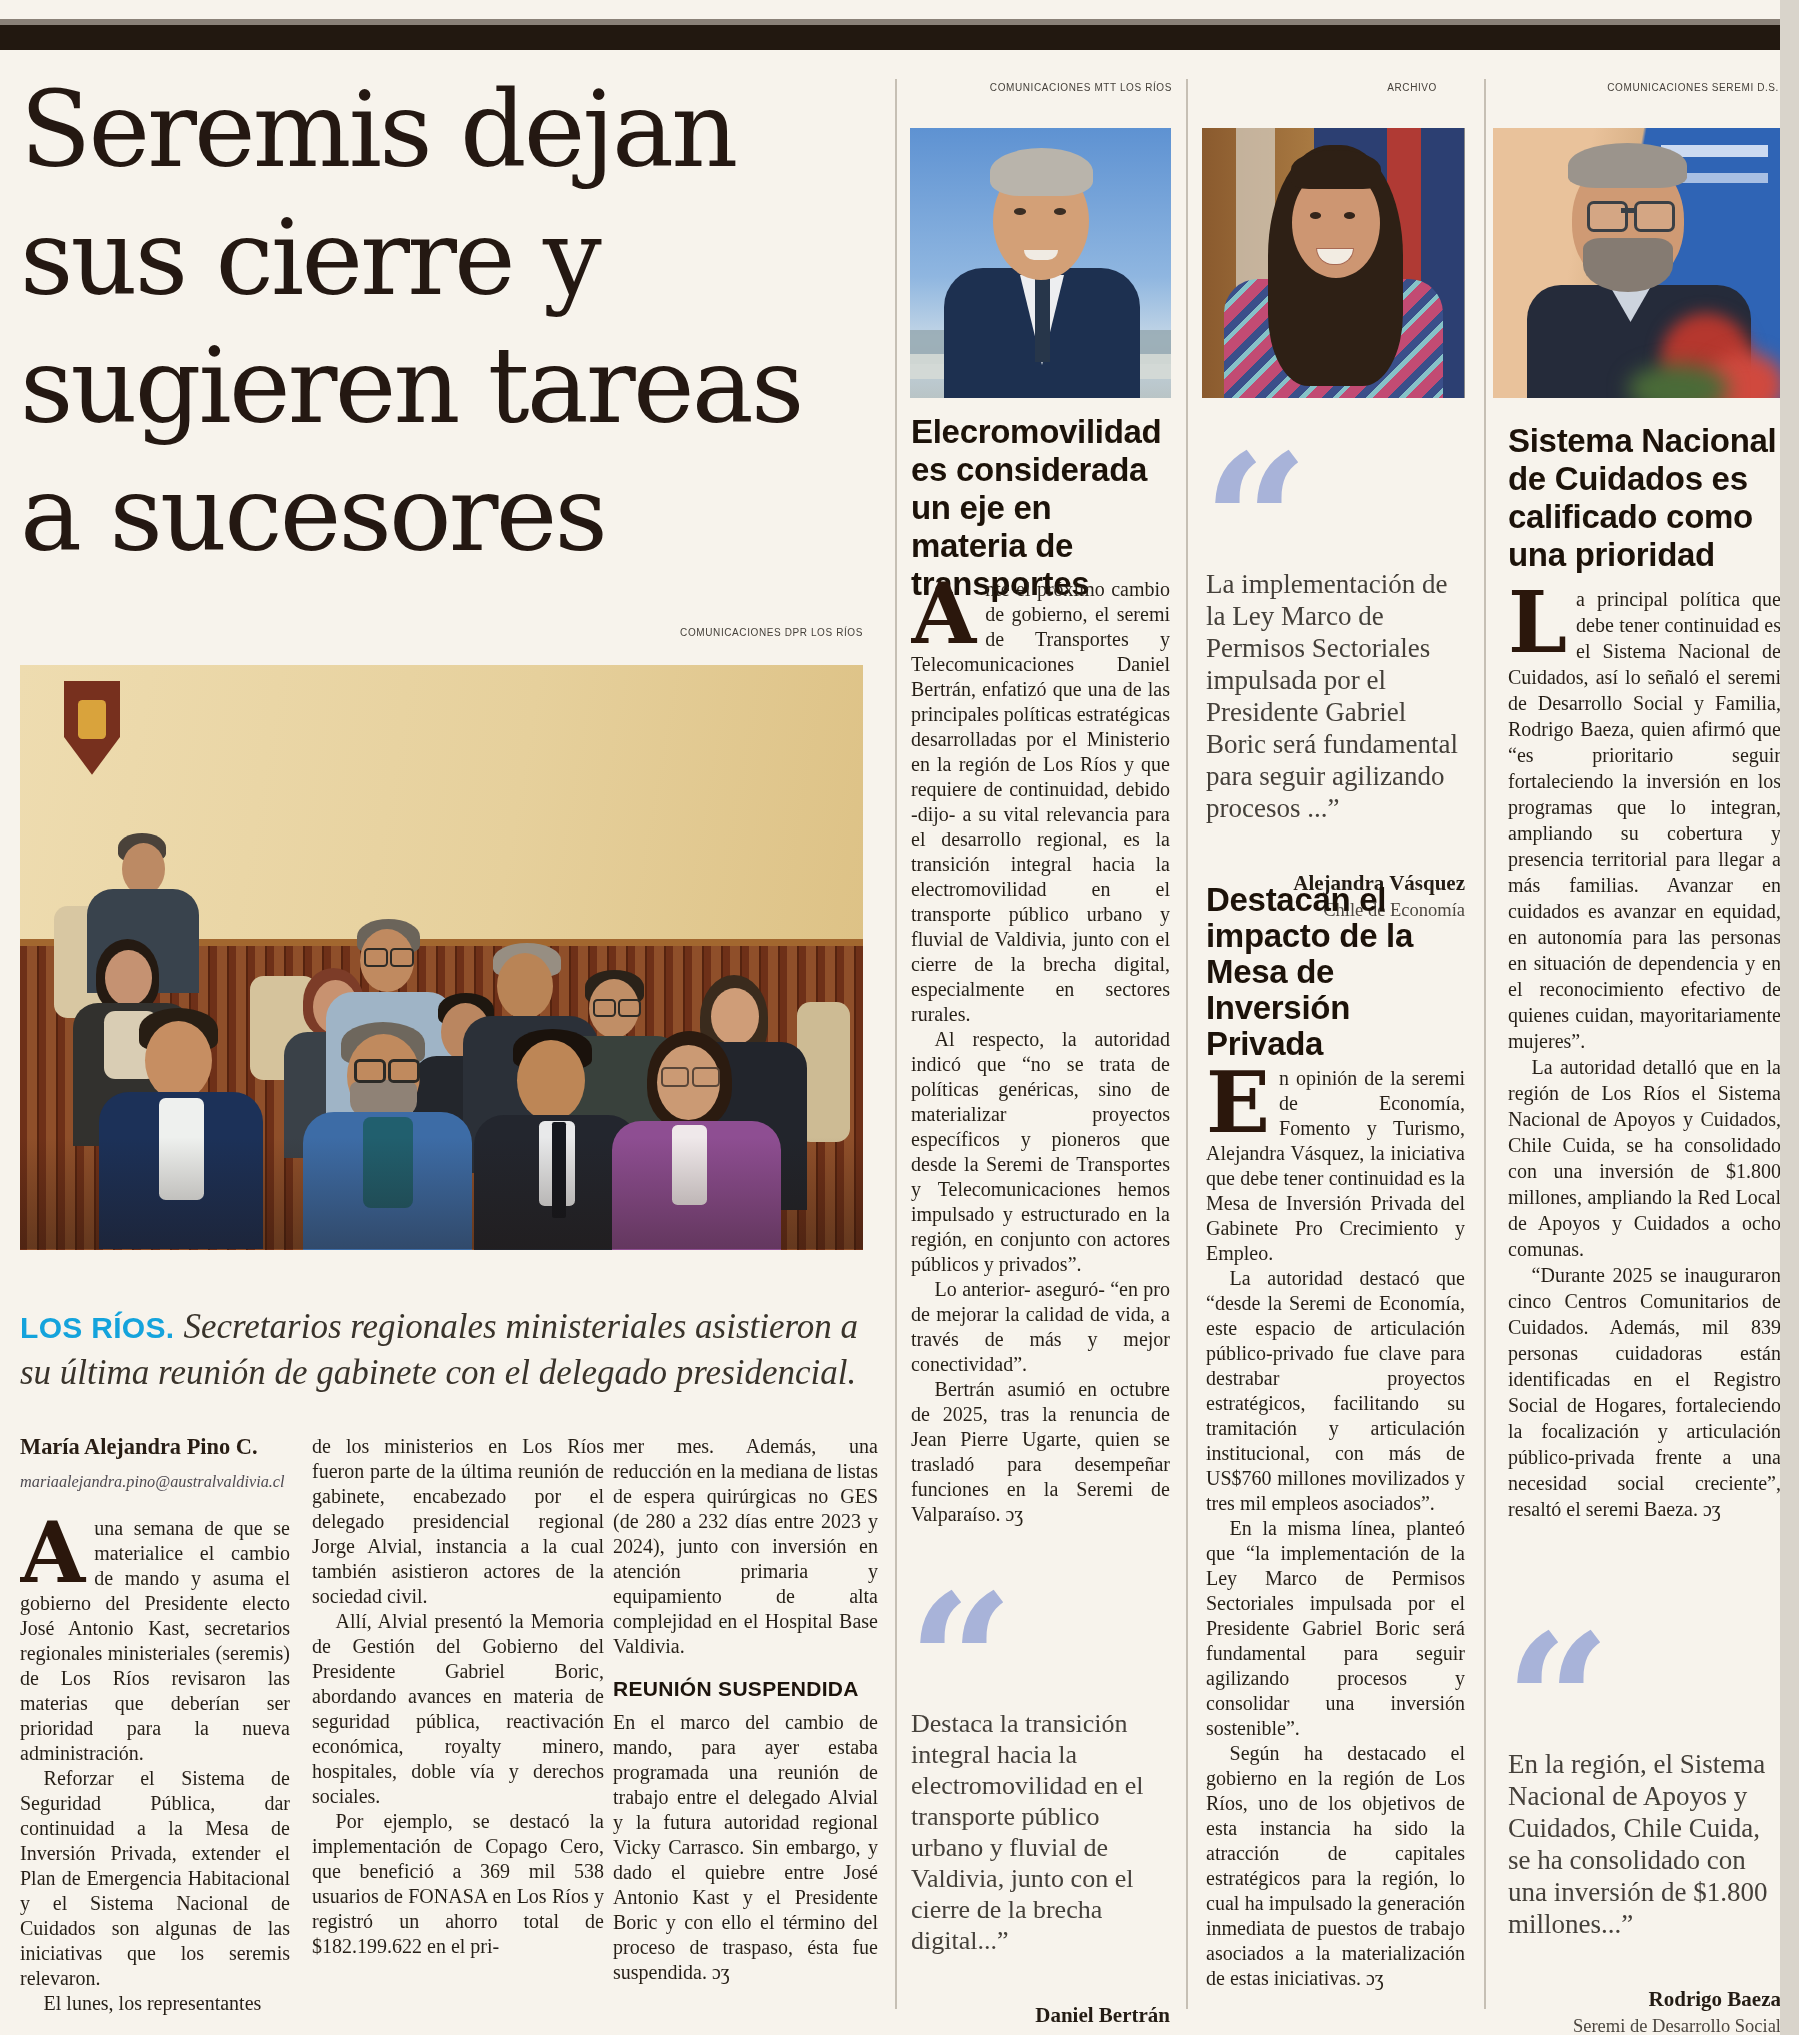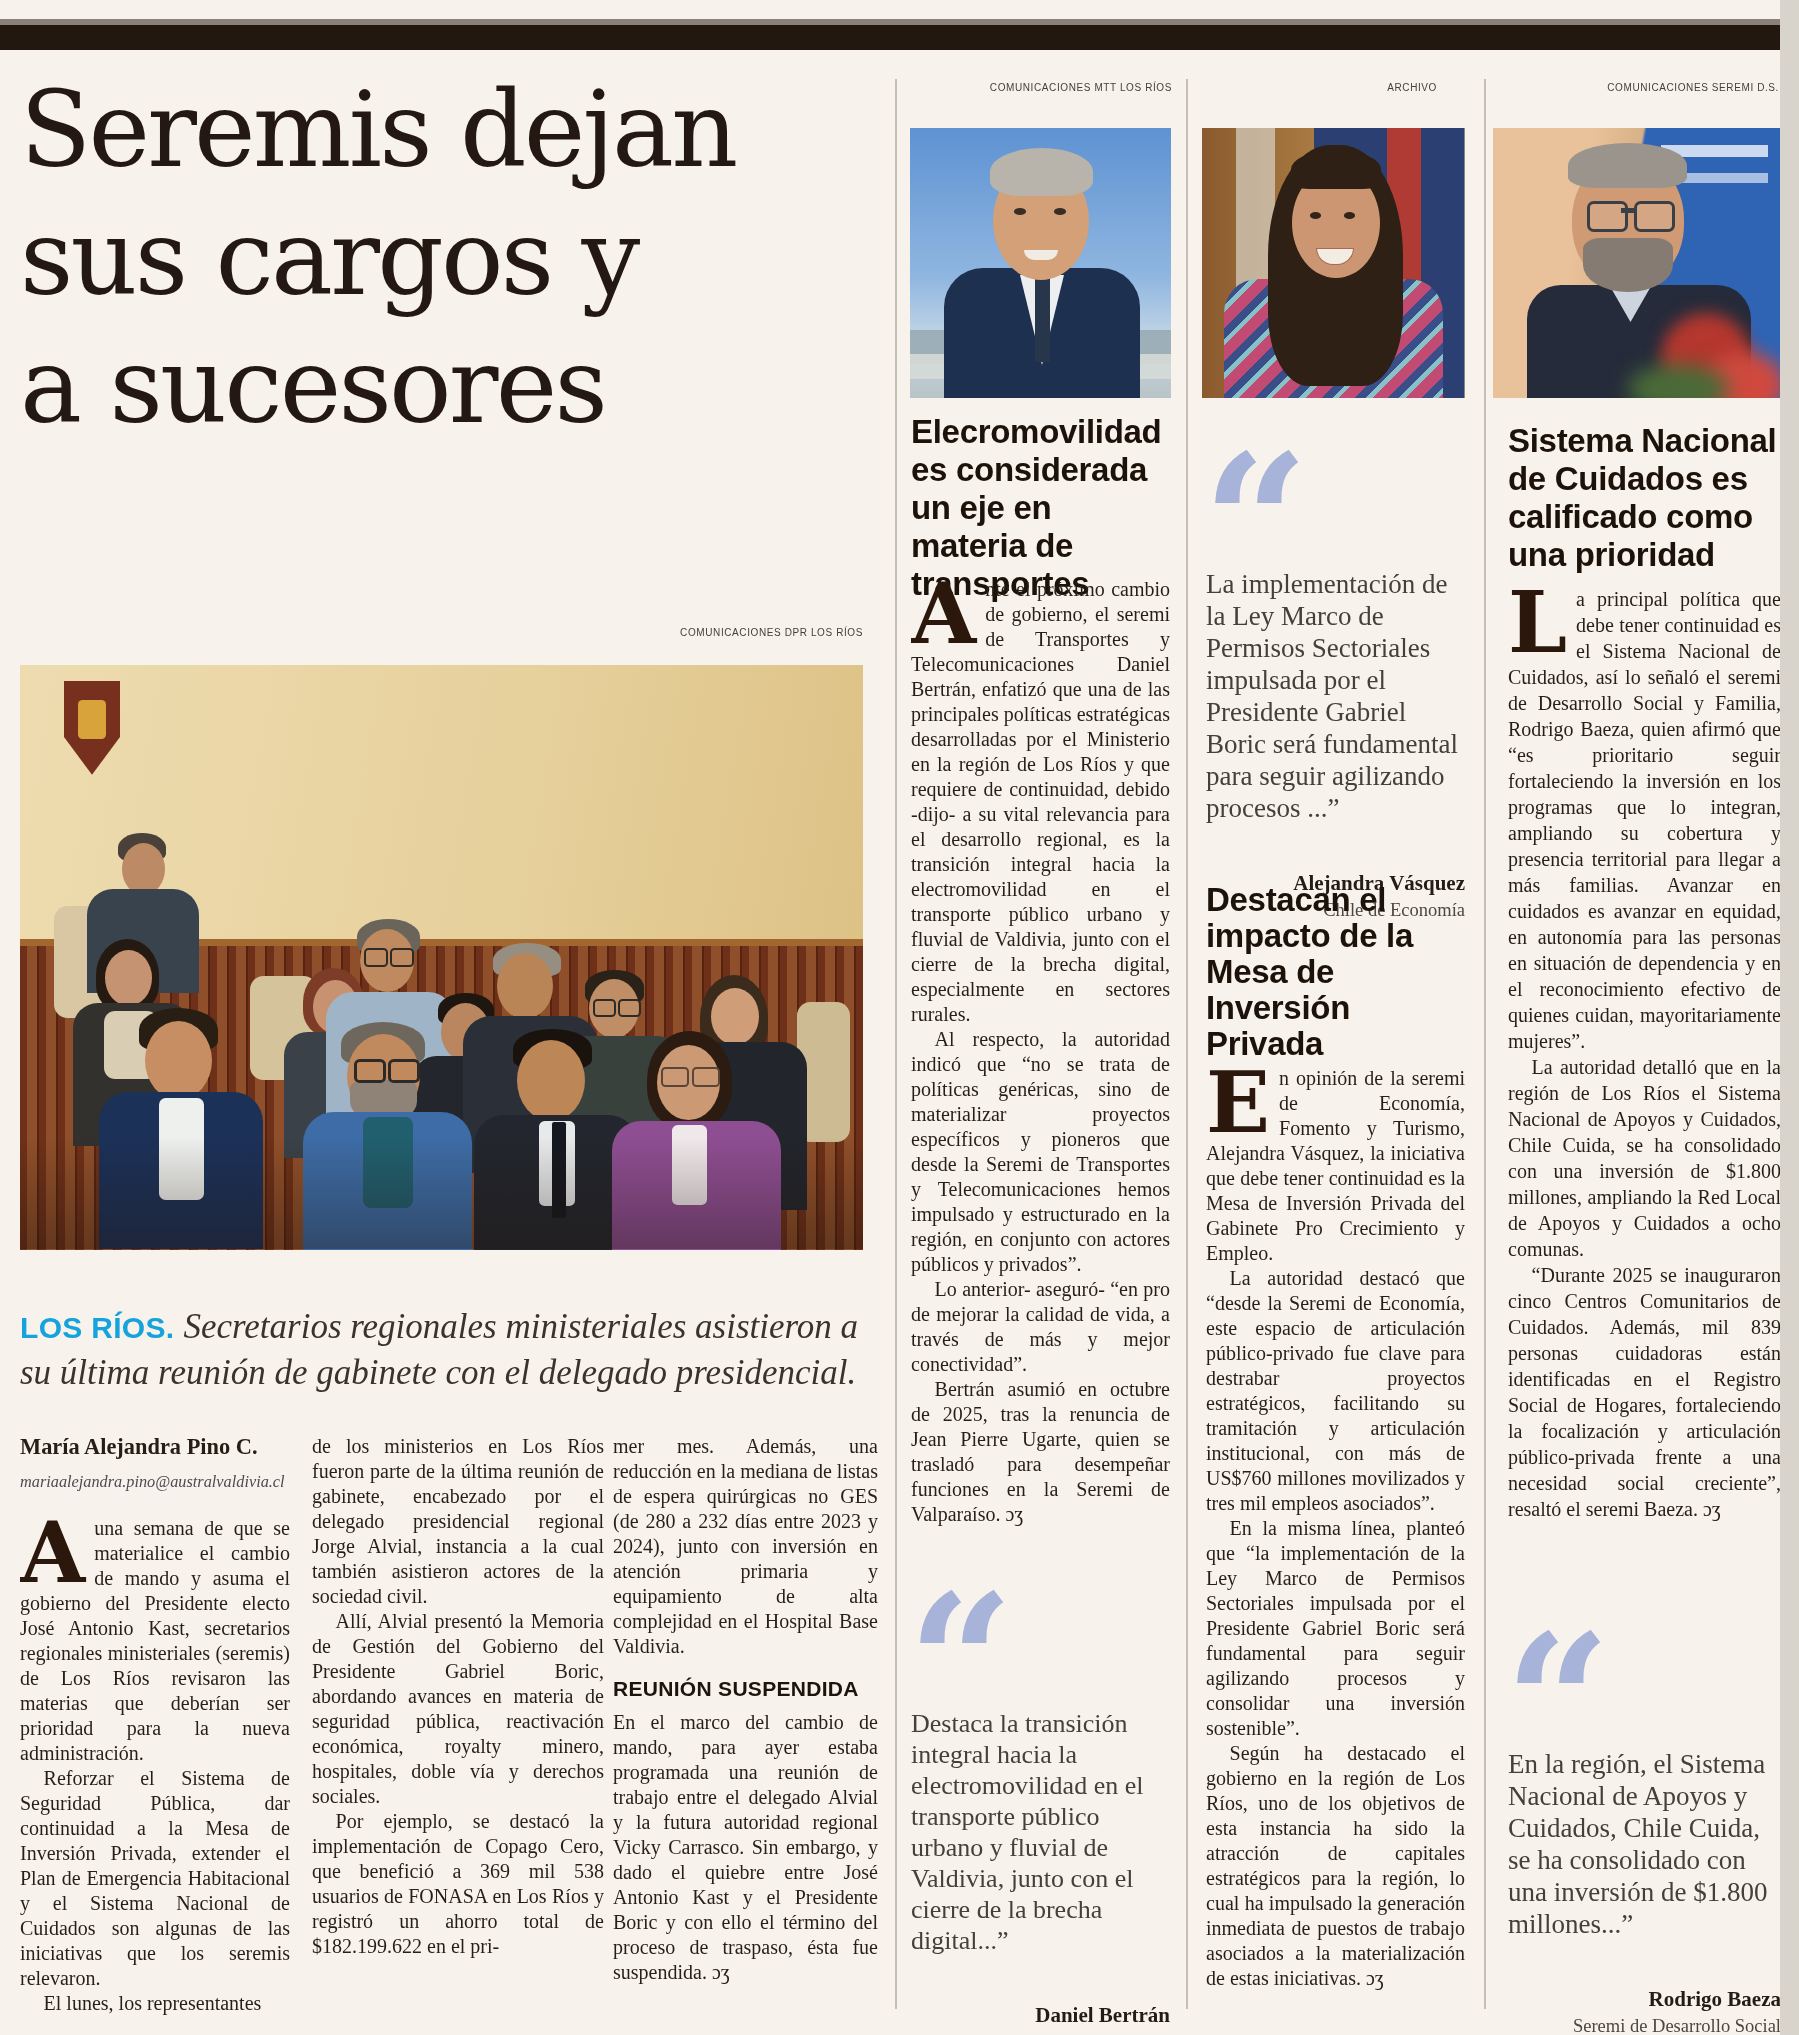--- a/index.html
+++ b/index.html
@@ -78,21 +78,22 @@
 <div class="page">
 
   <div class="abs top-bar"></div>
 
   <div class="abs vrule" style="left:895px;"></div>
   <div class="abs vrule" style="left:1186px;"></div>
   <div class="abs vrule" style="left:1484px;"></div>
 
   <div class="abs main-headline">
     <div>Seremis dejan</div>
-    <div>sus cargos y</div>
+    <div>sus cierre y</div>
+    <div>sugieren tareas</div>
     <div>a sucesores</div>
   </div>
 
   <div class="abs credit" style="left:21px;top:627px;width:842px;">COMUNICACIONES DPR LOS RÍOS</div>
 
   <div class="abs main-photo">
     <div class="shield"></div>
     <div class="shield-inner"></div>
     <div class="wainscot-rail"></div>
     <div class="wainscot"></div>

